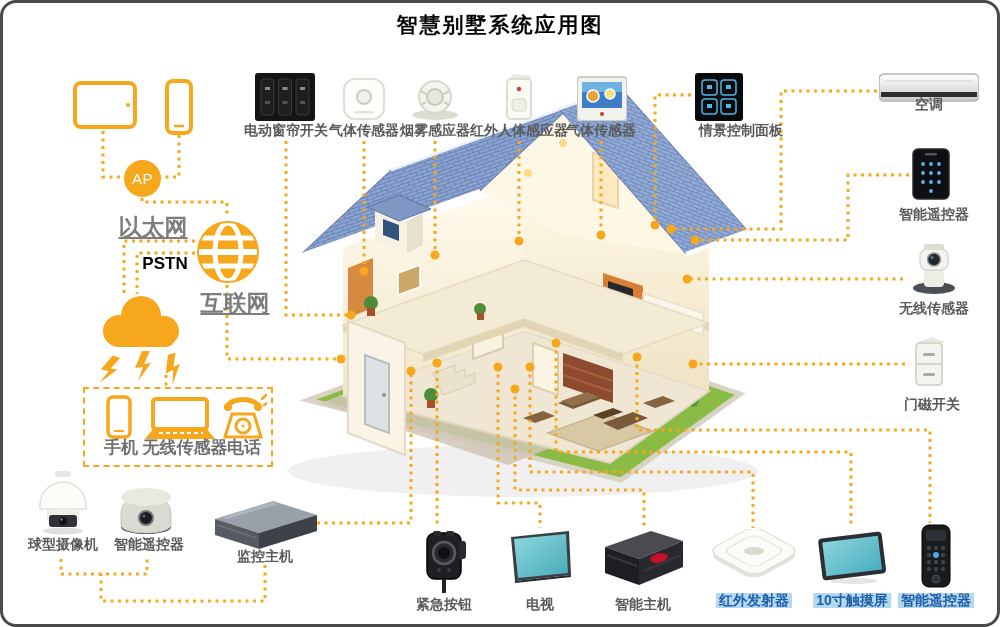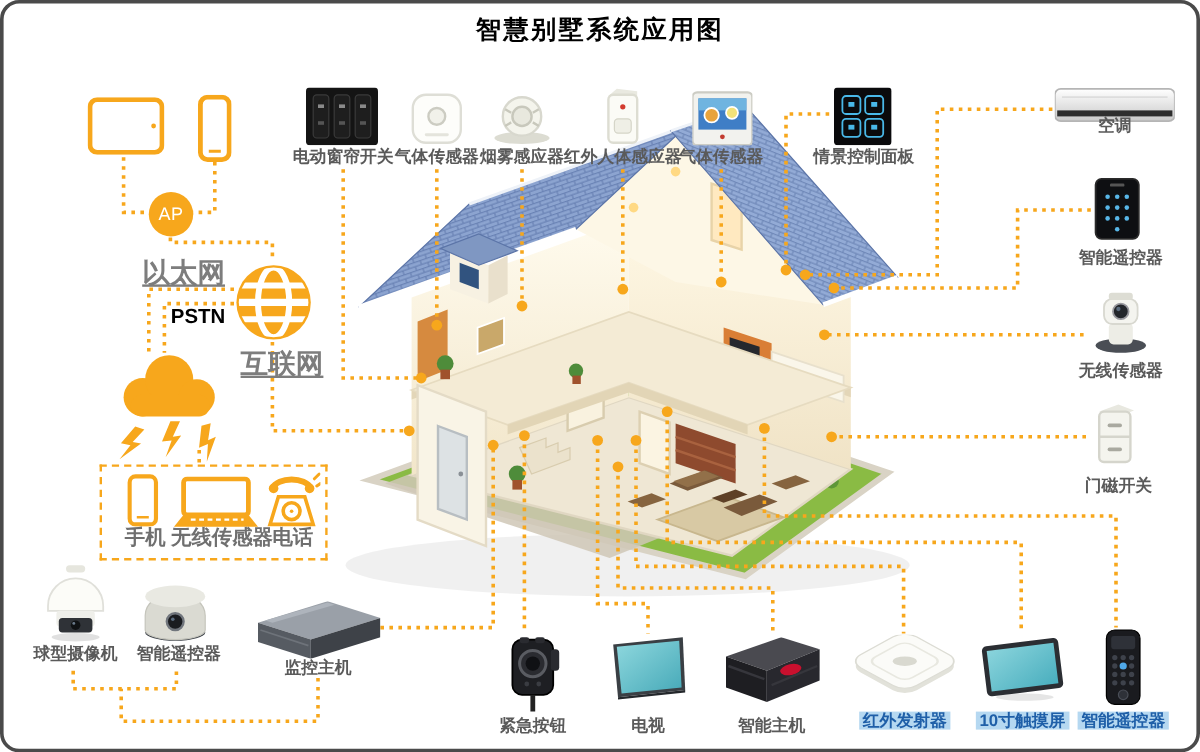--- a/index.html
+++ b/index.html
@@ -243,21 +243,21 @@
       <rect x="7" y="7" width="15" height="15" rx="3" fill="none" stroke="#49B8E8" stroke-width="1.5"></rect>
       <rect x="26" y="7" width="15" height="15" rx="3" fill="none" stroke="#49B8E8" stroke-width="1.5"></rect>
       <rect x="7" y="26" width="15" height="15" rx="3" fill="none" stroke="#49B8E8" stroke-width="1.5"></rect>
       <rect x="26" y="26" width="15" height="15" rx="3" fill="none" stroke="#49B8E8" stroke-width="1.5"></rect>
       <rect x="12" y="12" width="5" height="4" fill="#49B8E8"></rect>
         <rect x="31" y="12" width="5" height="4" fill="#49B8E8"></rect>
       <rect x="12" y="31" width="5" height="4" fill="#49B8E8"></rect>
         <rect x="31" y="31" width="5" height="4" fill="#49B8E8"></rect>
       </svg>
   </div>
-  <div class="lbl" style="left:717px;top:120px">情景控制面板</div>
+  <div class="lbl" style="left:738px;top:120px">情景控制面板</div>
 
   <div class="dev" style="left:876px;top:70px;width:100px;height:30px">
     <svg viewBox="0 0 100 30">
       <defs>
           <linearGradient id="acg" x1="0" y1="0" x2="0" y2="1">
         <stop offset="0" stop-color="#FFFFFF"></stop>
             <stop offset="1" stop-color="#C9C9C9"></stop>
           </linearGradient>
         </defs>
       <rect x="0" y="1" width="100" height="27" rx="5" fill="url(#acg)" stroke="#B5B5B5" stroke-width="1.5"></rect>

